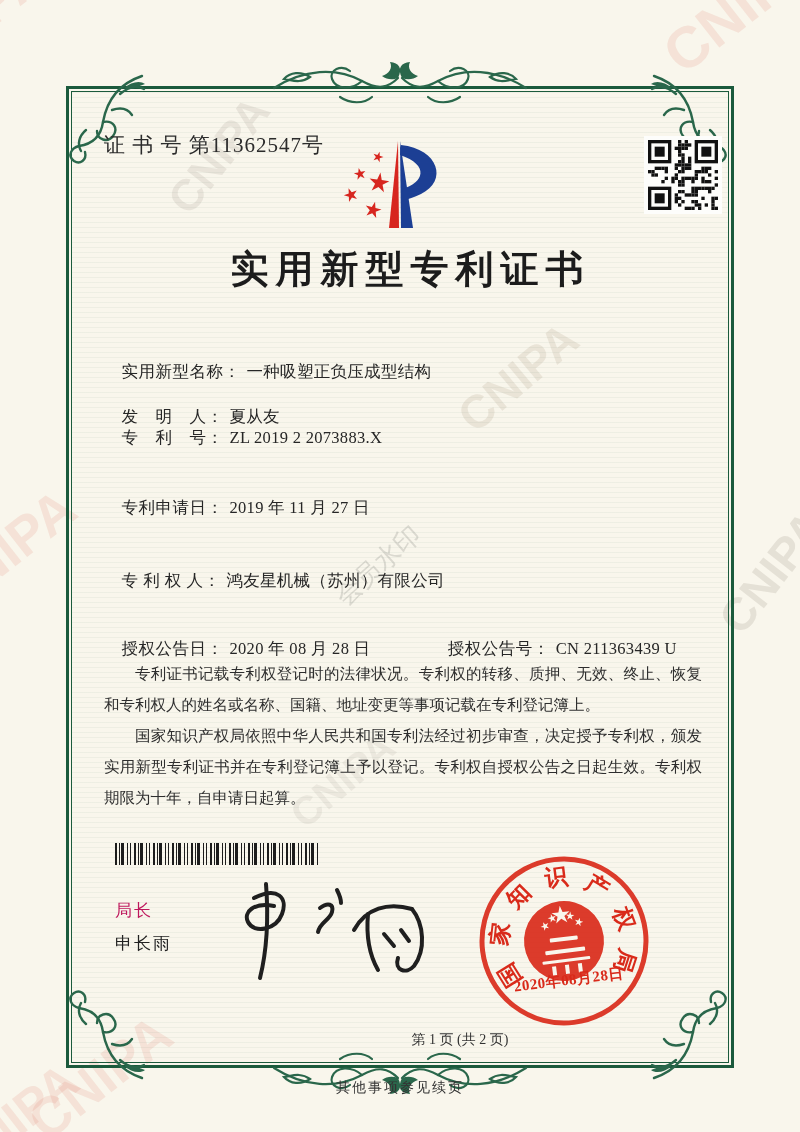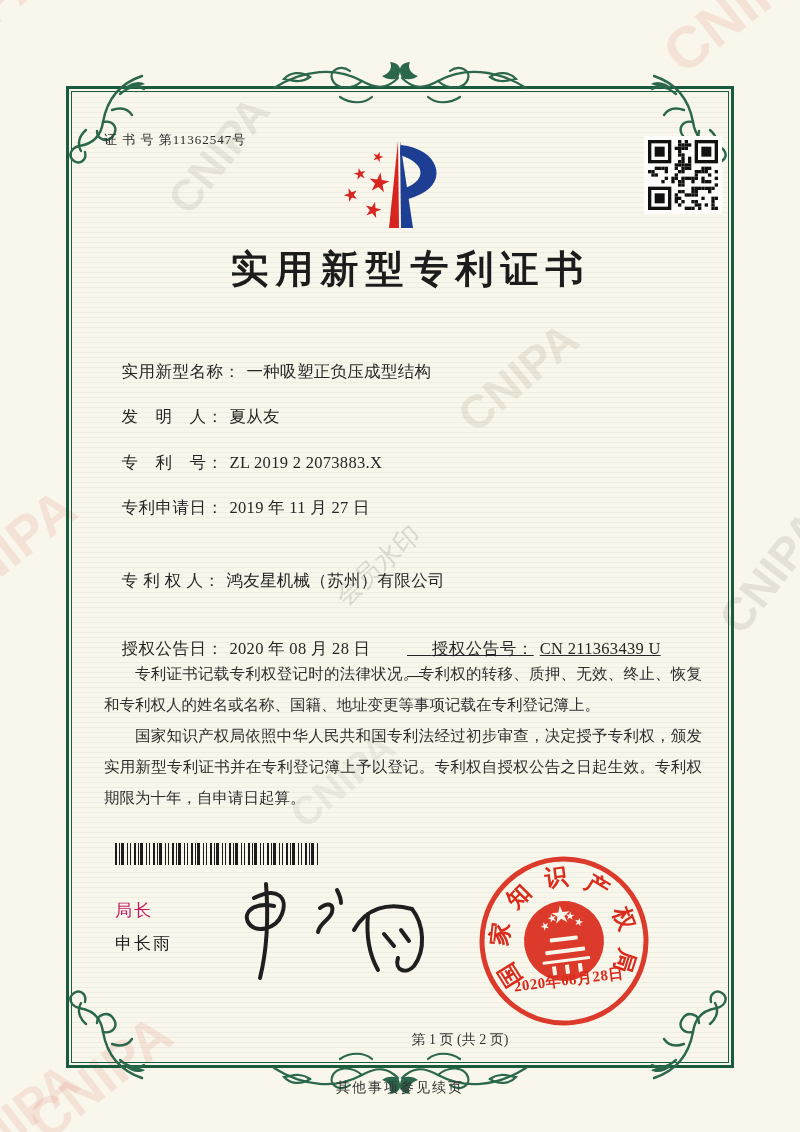--- a/index.html
+++ b/index.html
@@ -48,42 +48,42 @@
   .orn-tl { left:50px;  top:70px; }
   .orn-tr { left:650px; top:70px;  transform:scaleX(-1); }
   .orn-bl { left:50px;  top:988px; transform:scaleY(-1); }
   .orn-br { left:650px; top:988px; transform:scale(-1,-1); }
   .orn-topc { left:270px; top:61px; }
   .orn-botc { left:270px; top:1041px; transform:scaleY(-1); }
 
   
   .content { position:absolute; z-index:4; color:#2b2b2b; }
 
-  #cert-no { left:104px; top:131px; font-size:13px; letter-spacing:1px; }
+  #cert-no { left:104px; top:131px; font-size:21px; letter-spacing:1px; }
 
   #logo { left:338px; top:134px; width:126px; height:102px; }
 
   #qr {
     left:644px; top:136px; width:78px; height:78px;
     background:#fdfdfb; padding:4px;
   }
 
   #title {
     left:67px; top:244px; width:666px; text-align:center;
     font-size:38px; font-weight:bold; letter-spacing:7px; color:#1c1c1c;padding-left:21px;
   }
 
   .field-row { position:absolute; left:105px; width:600px; font-size:16.5px;
                white-space:pre; color:#262626; z-index:4; }
   .field-row .lbl { letter-spacing:0.5px; }
   .field-row .val { margin-left:6px; letter-spacing:0.3px; }
-  .row1 { top:341px; } .row2 { top:386px; } .row3 { top:432px; }
+  .row1 { top:341px; } .row2 { top:386px; } .row3 { top:407px; }
   .row4 { top:477px; } .row5 { top:550px; } .row6 { top:572px; }
   .row7 { top:618px; }
-  .grant-no { position:absolute; left:302px; top:0;text-decoration:underline; }
+  .grant-no { position:absolute; left:318px; top:0; }
 
   #paragraphs {
     left:104px; top:658px; width:598px; font-size:15.5px;
     line-height:31px; text-align:justify; color:#2e2e2e;
   }
   #paragraphs p { text-indent:2em; }
 
   #barcode {
     left:115px; top:843px; width:204px; height:22px;
     background:repeating-linear-gradient(90deg,

